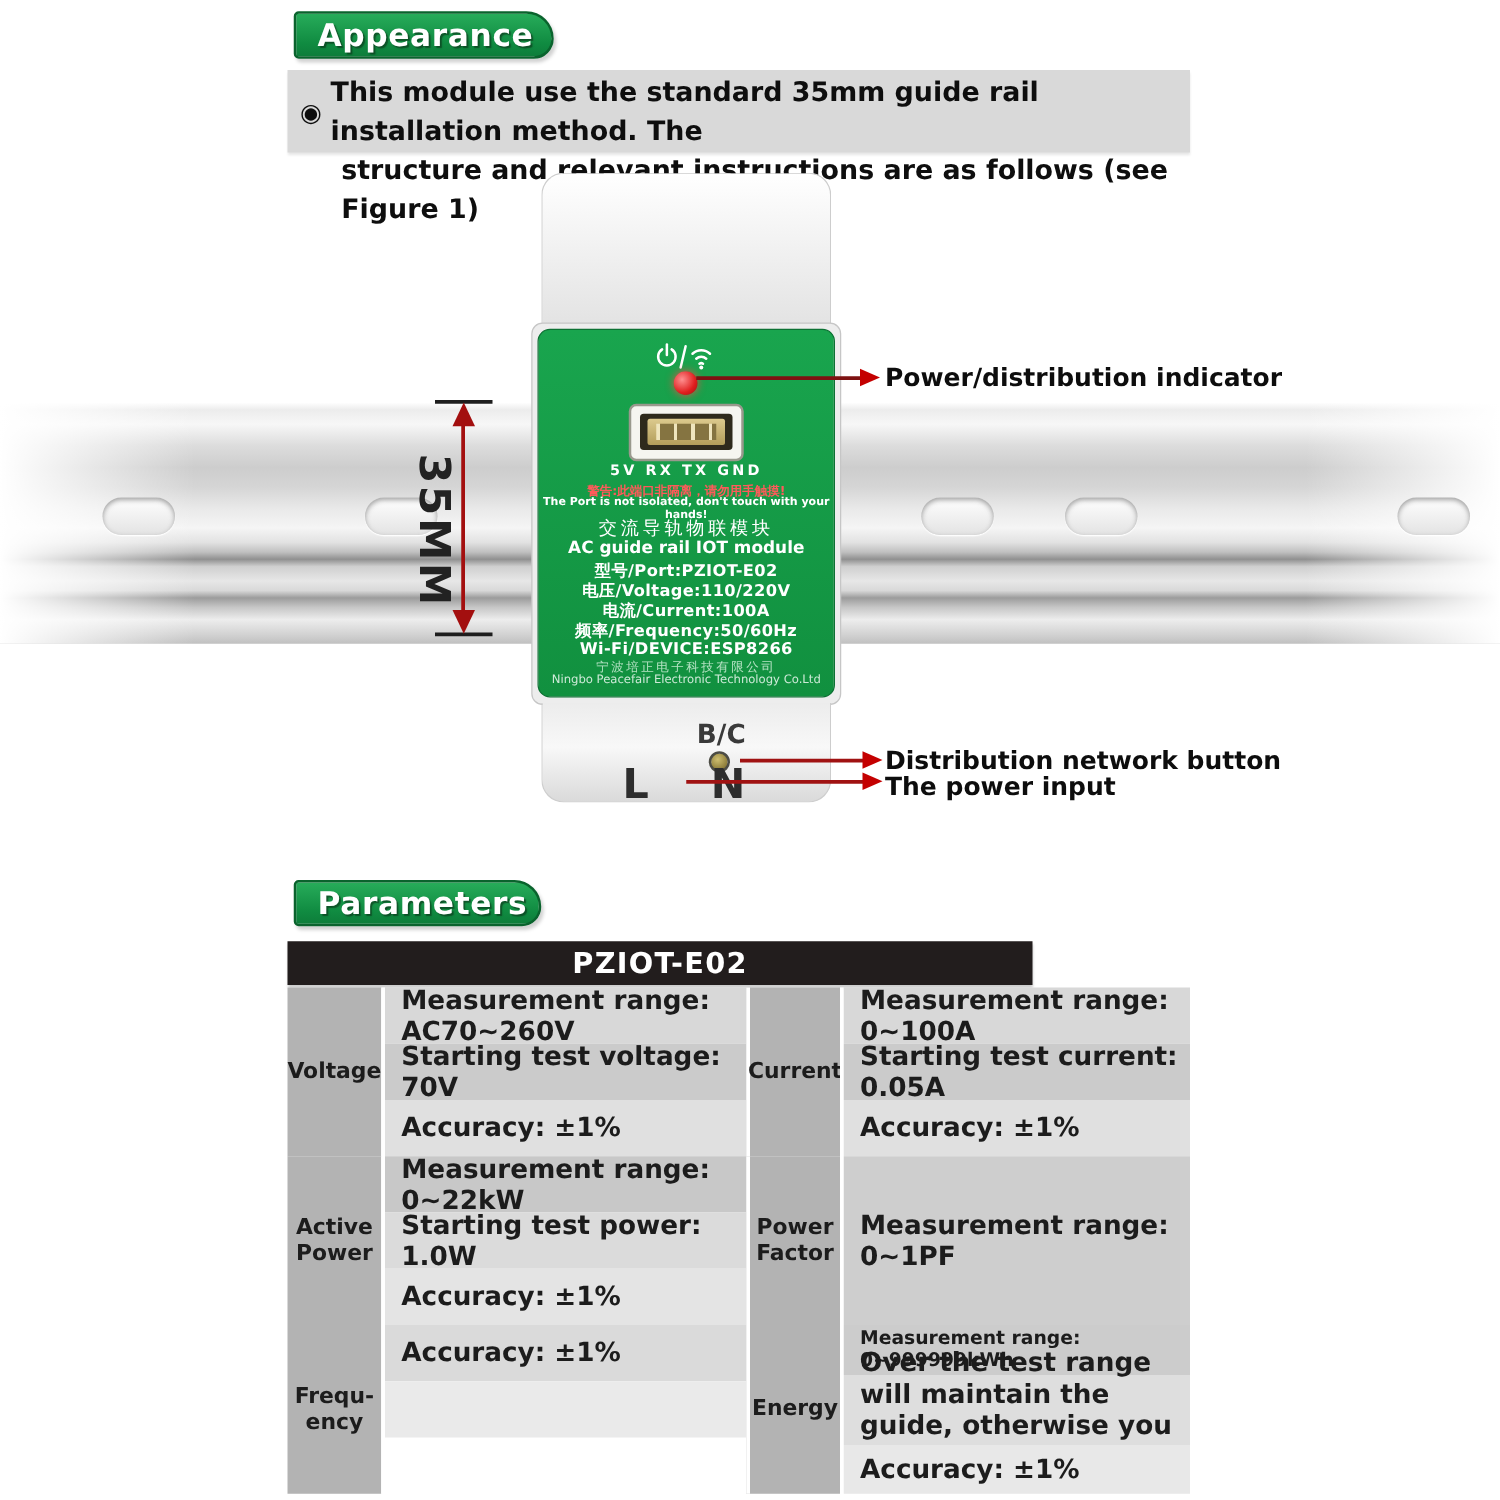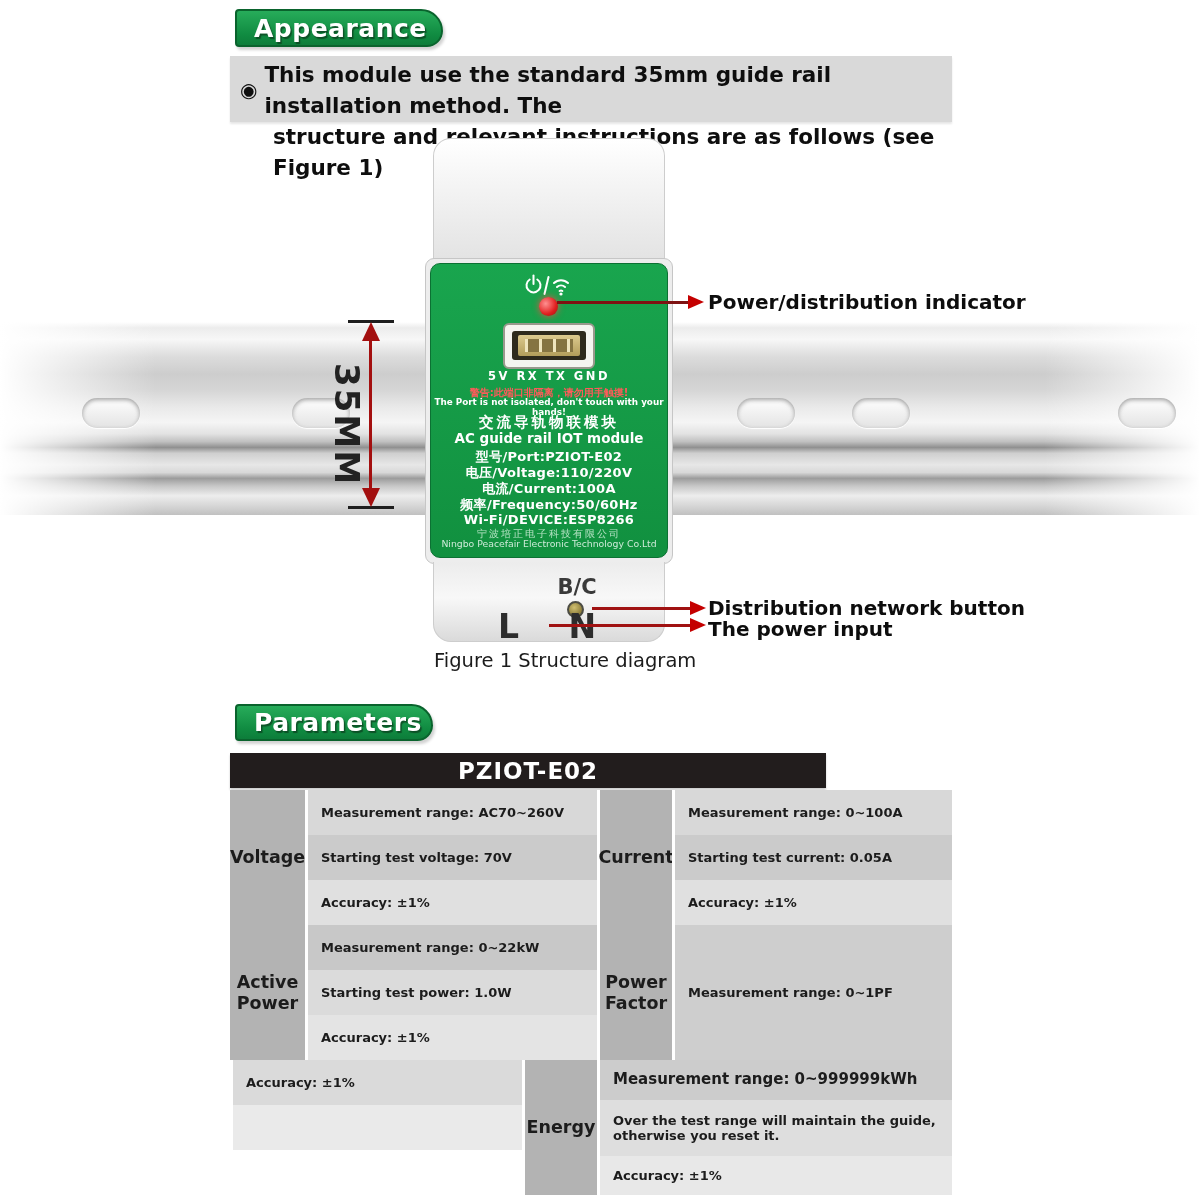--- a/index.html
+++ b/index.html
@@ -60,21 +60,21 @@
   .connector .opening { position:absolute; left:7px; right:7px; top:6px; bottom:7px;
     background:#2e2a1c; border-radius:3px; }
   .connector .pins { position:absolute; left:13px; right:13px; top:10px; bottom:11px;
     background:linear-gradient(180deg,#dcca8e,#b29d5a); border-radius:2px; }
   .connector .pins::after { content:""; position:absolute; inset:4px 7px;
     background:repeating-linear-gradient(90deg,#efe5bd 0 3px,#857441 3px 14px); }
 
   .pins-label { top:105px; font-size:11.5px; font-weight:bold; letter-spacing:2.5px; }
   .warn-cn  { top:122px; font-size:10px;  font-weight:bold; color:#ff5a5a; }
   .warn-en  { top:133px; font-size:8.8px; font-weight:bold; color:#fff; }
-  .t-cn     { top:149px; font-size:14.5px; font-weight:bold; letter-spacing:3px; }
+  .t-cn     { top:149px; font-size:14.5px; font-weight:normal; letter-spacing:3px; }
   .t-en     { top:166px; font-size:13.5px; font-weight:bold; }
   .spec     { font-size:13px; font-weight:bold; letter-spacing:.3px; }
   .spec-0 { top:184px; } .spec-1 { top:200px; } .spec-2 { top:216px; }
   .spec-3 { top:232px; } .spec-4 { top:248px; }
   .comp-cn { top:263px; font-size:10px; color:#b6e3c4; letter-spacing:2px; }
   .comp-en { top:274px; font-size:9.3px; color:#cdead7; }
 
   .bc-label { position:absolute; left:554px; top:575px; width:46px; z-index:4; text-align:center;
     font-size:21px; font-weight:bold; color:#3a3a3a; }
   .bc-btn { position:absolute; left:567px; top:601px; width:17px; height:17px; z-index:4; border-radius:50%;
@@ -121,21 +121,21 @@
   .pgroup { display:flex; }
   .plabel { width:75px; background:#b3b3b3; display:flex; align-items:center; justify-content:center;
     text-align:center; font-size:17.5px; font-weight:bold; color:#1c1c1c;
     white-space:pre-line; line-height:1.18; }
   .pcol  { display:flex; flex-direction:column; }
   .pcol, .plabel.mid { border-left:3px solid #fff; }
   .pcol.c1 { width:292px; }
   .plabel.mid { width:75px; }
   .pcol.c2 { flex:1; }
   .pcell { height:45px; display:flex; align-items:center; padding-left:13px; padding-right:4px;
-    font-size:13px; font-weight:bold; color:#1c1c1c; line-height:1.18; }
+    font-size:21px; font-weight:bold; color:#1c1c1c; line-height:1.18; }
   .tall { height:135px; }
   .h40 { height:40px; } .h56 { height:56px; } .h39 { height:39px; }
   .fs15 { font-size:15px; }
   
   .g1a { background:#d8d8d8; } .g1b { background:#cbcbcb; } .g1c { background:#e0e0e0; }
   .g2a { background:#c8c8c8; } .g2b { background:#dbdbdb; } .g2c { background:#e4e4e4; }
   .g2d { background:#cecece; }
   .g3a { background:#c8c8c8; } .g3b { background:#dadada; } .g3c { background:#eaeaea; }
   .g3d { background:#cccccc; } .g3e { background:#dedede; } .g3f { background:#e8e8e8; }
 </style>
@@ -217,21 +217,20 @@
   <div class="ann-text txt-indicator">Power/distribution indicator</div>
 
   <div class="ann-line line-network"></div>
   <div class="tri-r arr-network"></div>
   <div class="ann-text txt-network">Distribution network button</div>
 
   <div class="ann-line line-power"></div>
   <div class="tri-r arr-power"></div>
   <div class="ann-text txt-power">The power input</div>
 
-  <div class="fig-caption">Figure 1 Structure diagram</div>
 
   <div class="banner parameters-banner">Parameters</div>
   <div class="ptable-header">PZIOT-E02</div>
 
   <div class="ptable">
 
     <div class="pgroup">
       <div class="plabel">Voltage</div>
       <div class="pcol c1">
         <div class="pcell g1a">Measurement range: AC70~260V</div>
@@ -255,20 +254,22 @@
         <div class="pcell g2c">Accuracy: ±1%</div>
       </div>
       <div class="plabel mid">Power
 Factor</div>
       <div class="pcol c2">
         <div class="pcell tall g2d">Measurement range: 0~1PF</div>
       </div>
     </div>
 
     <div class="pgroup">
+      <div class="plabel">Frequ-
+ency</div>
       <div class="pcol c1">
         <div class="pcell g3b">Accuracy: ±1%</div>
         <div class="pcell g3c"></div>
       </div>
       <div class="plabel mid">Energy</div>
       <div class="pcol c2">
         <div class="pcell h40 fs15 g3d">Measurement range: 0~999999kWh</div>
         <div class="pcell h56 g3e">Over the test range will maintain the guide, otherwise you reset it.</div>
         <div class="pcell h39 g3f">Accuracy: ±1%</div>
       </div>

